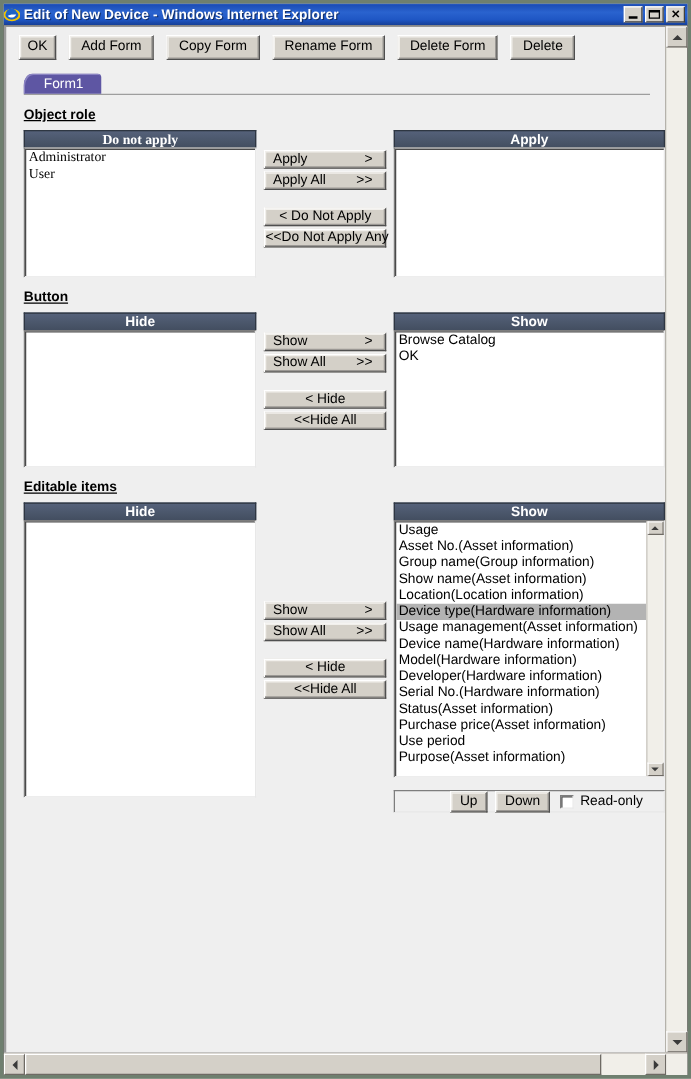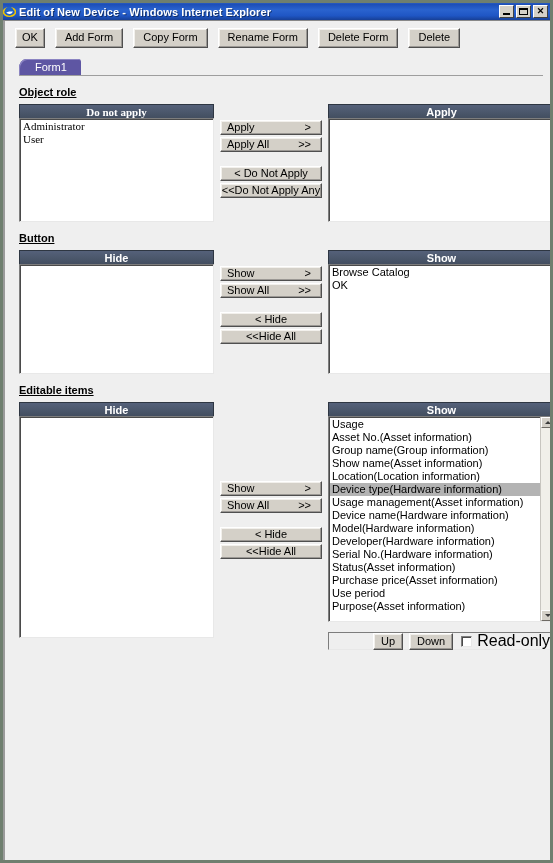--- a/index.html
+++ b/index.html
@@ -92,21 +92,21 @@
     font-weight: bold;
     font-size: 9px;
   }
   
   .client {
     flex: 1 1 auto;
     position: relative;
     background: #000000;
     border-top: 1px solid #888;
     display: flex;
-    flex-direction: row;
+    flex-direction: column;
     overflow: hidden;
   }
   .client-row {
     flex: 1 1 auto;
     display: flex;
     min-height: 0;
   }
   .page {
     flex: 1 1 auto;
     position: relative;
@@ -357,21 +357,21 @@
     margin-left: 2px;
   }
   .chk {
     width: 11px; height: 11px;
     background: #ffffff;
     border: 1px solid;
     border-color: #7d7d7d #e8e8e8 #e8e8e8 #7d7d7d;
     box-shadow: inset 1px 1px 0 #4a4a4a;
     box-sizing: border-box;
   }
-  .chk-label { font-size: 16px; }
+  .chk-label { font-size: 11px; }
 </style>
 </head>
 <body>
 
 <div class="window">
 
   <div class="titlebar">
     <span class="ie-icon">
       <svg width="13" height="13" viewBox="0 0 13 13">
         <ellipse cx="6.5" cy="7" rx="6" ry="4.2" fill="none" stroke="#f0c400" stroke-width="1.6"></ellipse>

